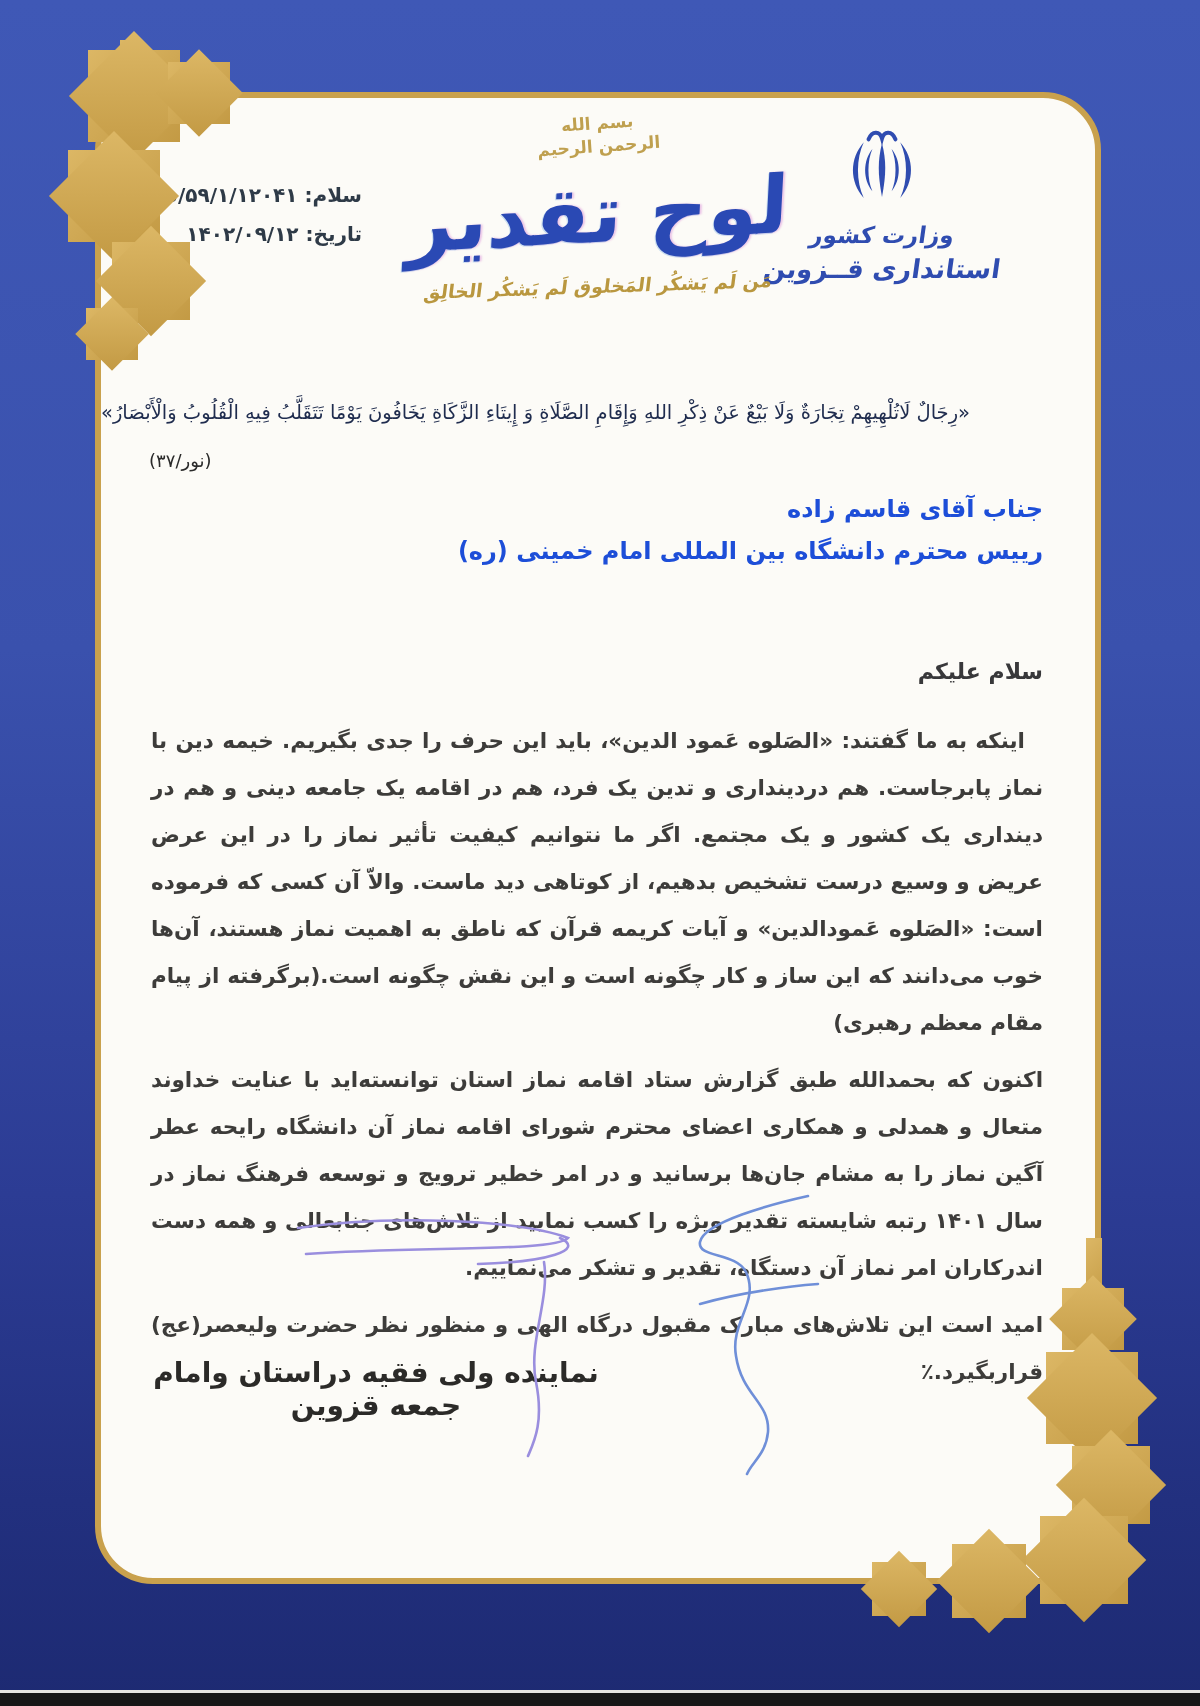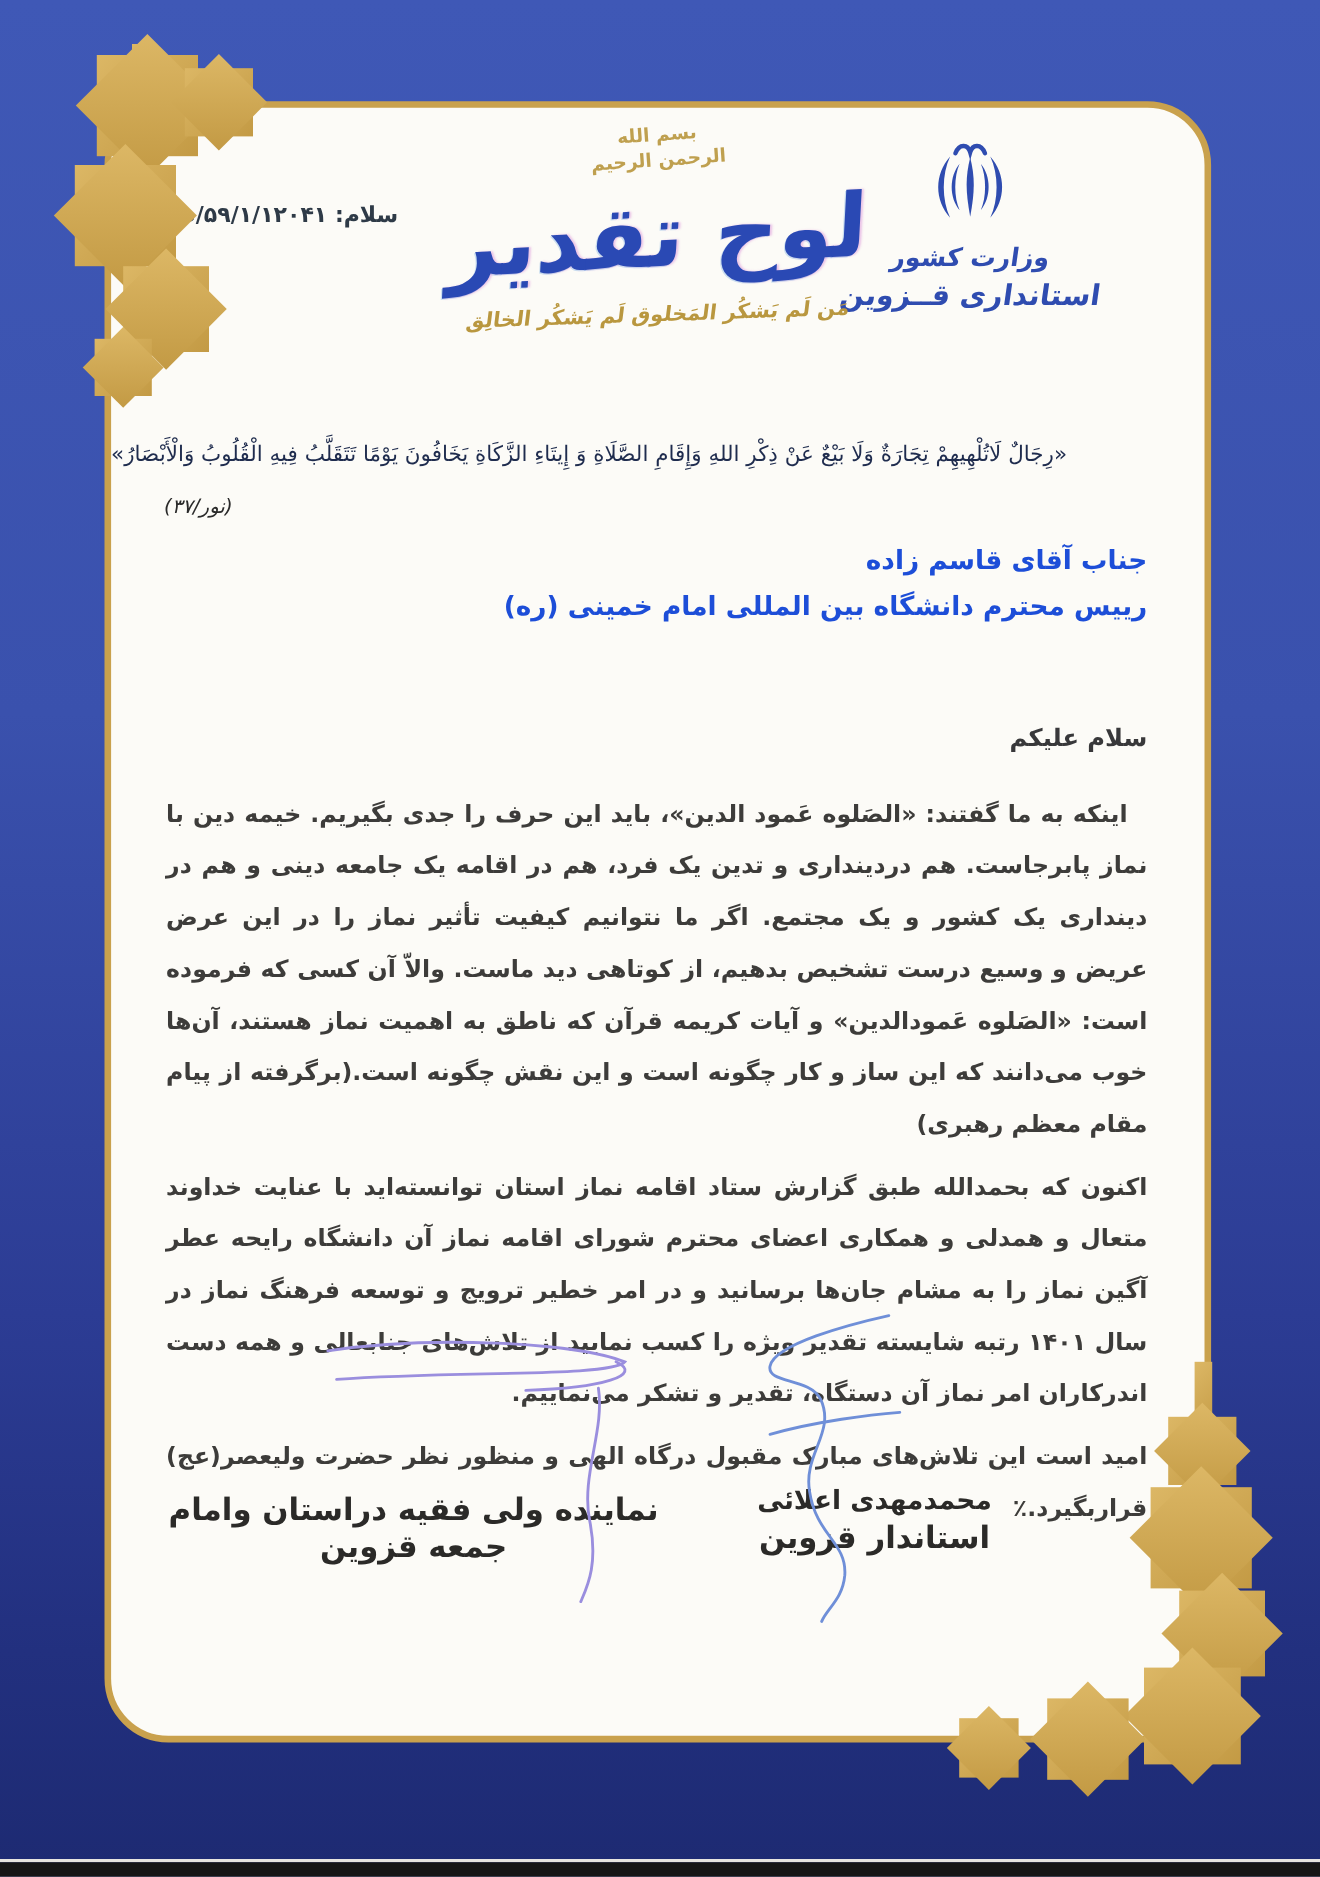--- a/index.html
+++ b/index.html
@@ -40,21 +40,21 @@
   }
   .motto {
     margin-top:14px; color:#b9973f; font-size:19px; font-weight:bold;
     transform:skewX(-9deg) rotate(-2deg); direction:rtl; white-space:nowrap;
   }
   
   .verse {
     position:absolute; top:303px; left:0; right:0; text-align:left; direction:rtl;
     font-size:19.5px; color:#1f2c4e; white-space:nowrap;
   }
-  .citation { position:absolute; top:352px; left:48px; direction:rtl; font-size:18px; color:#2a2a2a;font-style:italic; }
+  .citation { position:absolute; top:352px; left:48px; direction:rtl; font-size:18px; color:#2a2a2a; }
   
   .recipient {
     position:absolute; top:390px; right:52px; direction:rtl; text-align:right;
     color:#1d4ed8; font-weight:bold; font-size:24px; line-height:42px;
   }
   
   .bodytext {
     position:absolute; top:550px; left:50px; right:52px; direction:rtl;
     font-size:21.5px; color:#3d3c3a; line-height:47px; text-align:justify;font-weight:bold;
   }
@@ -83,20 +83,24 @@
 <body>
 
 <div class="page">
 
   <div class="certificate">
 
     <div class="meta">
       <div>
         <span>سلام:</span>
         <span>۵۹/۱/۱۲۰۴۱/ص</span>
+      </div>
+      <div>
+        <span>تاریخ:</span>
+        <span>۱۴۰۲/۰۹/۱۲</span>
       </div>
     </div>
 
     <div class="emblem-block">
       <svg viewBox="0 0 100 100" width="98" height="96" aria-hidden="true">
         <g fill="none" stroke="#2f4cb0" stroke-width="4.2" stroke-linecap="round">
           <path d="M36 16 C40 6 48 8 50 15 C52 8 60 6 64 16"></path>
         </g>
         <g fill="#2f4cb0">
           <path d="M50 20 C54.5 38 54.5 52 50 76 C45.5 52 45.5 38 50 20 Z"></path>
@@ -124,24 +128,20 @@
       <div>رییس محترم دانشگاه بین المللی امام خمینی (ره)</div>
     </div>
 
     <div class="bodytext">
       <div class="salutation">سلام علیکم</div>
       <p class="p1">اینکه به ما گفتند: «الصَلوه عَمود الدین»، باید این حرف را جدی بگیریم. خیمه دین با نماز پابرجاست. هم دردینداری و تدین یک فرد، هم در اقامه یک جامعه دینی و هم در دینداری یک کشور و یک مجتمع. اگر ما نتوانیم کیفیت تأثیر نماز را در این عرض عریض و وسیع درست تشخیص بدهیم، از کوتاهی دید ماست. والاّ آن کسی که فرموده است: «الصَلوه عَمودالدین» و آیات کریمه قرآن که ناطق به اهمیت نماز هستند، آن‌ها خوب می‌دانند که این ساز و کار چگونه است و این نقش چگونه است.(برگرفته از پیام مقام معظم رهبری)</p>
       <p class="p2">اکنون که بحمدالله طبق گزارش ستاد اقامه نماز استان توانسته‌اید با عنایت خداوند متعال و همدلی و همکاری اعضای محترم شورای اقامه نماز آن دانشگاه رایحه عطر آگین نماز را به مشام جان‌ها برسانید و در امر خطیر ترویج و توسعه فرهنگ نماز در سال ۱۴۰۱ رتبه شایسته تقدیر ویژه را کسب نمایید از تلاش‌های جنابعالی و همه دست اندرکاران امر نماز آن دستگاه، تقدیر و تشکر می‌نماییم.</p>
       <p class="p3">امید است این تلاش‌های مبارک مقبول درگاه الهی و منظور نظر حضرت ولیعصر(عج) قراربگیرد.٪</p>
     </div>
 
-    <div class="sig sig-right">
-      <div class="name">محمدمهدی اعلائی</div>
-      <div class="role">استاندار قزوین</div>
-    </div>
     <div class="sig sig-left">
       <div class="role">نماینده ولی فقیه دراستان وامام جمعه قزوین</div>
     </div>
   </div>
 
   <div>
     <div class="star" style="left:88px;top:50px;width:92px;height:92px;">
         <span></span>
         <span class="r"></span>
       </div>

